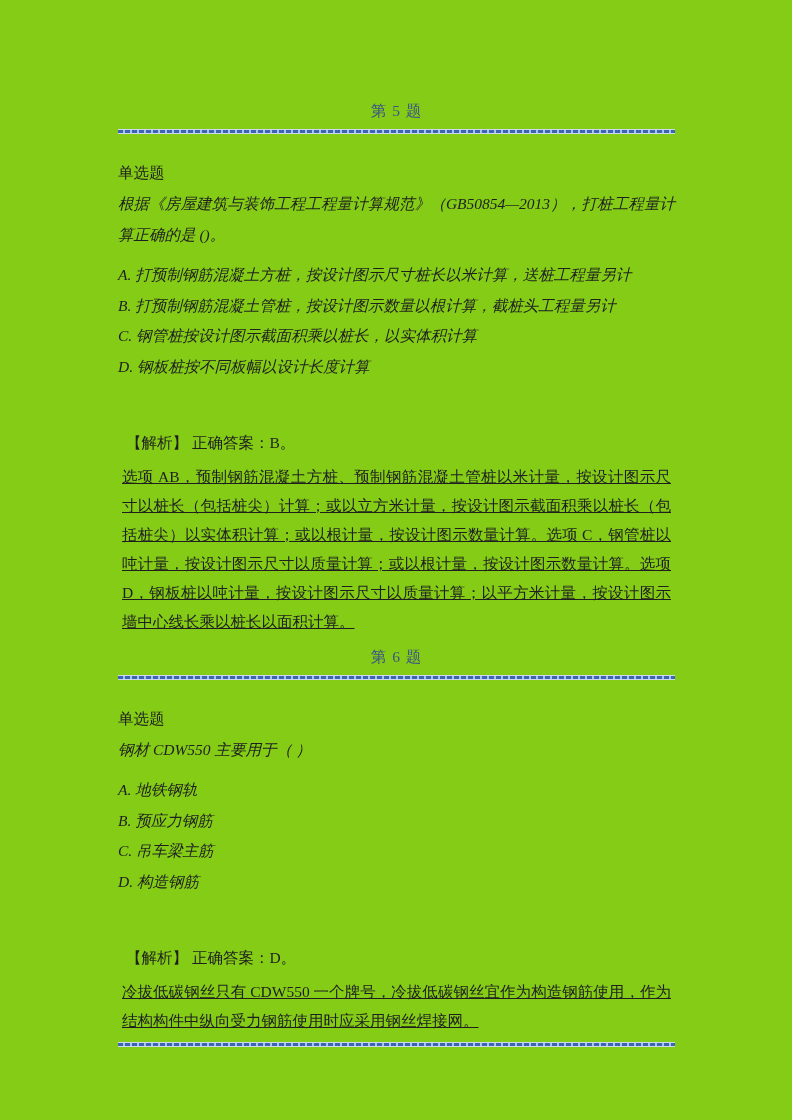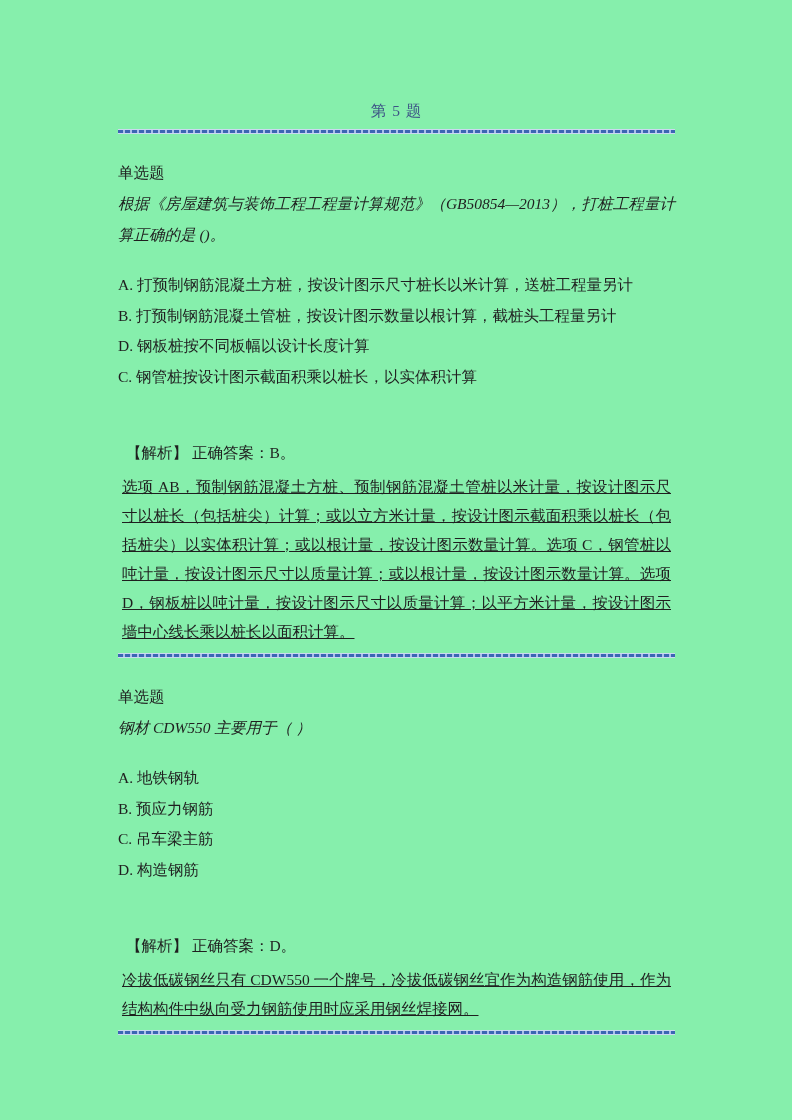--- a/index.html
+++ b/index.html
@@ -5,21 +5,21 @@
   html, body {
     margin: 0;
     padding: 0;
     background: #ffffff;
   }
   .page {
     position: relative;
     width: 792px;
     height: 1120px;
     margin: 0 auto;
-    background: #86efac;
+    background: #84cc16;
     box-sizing: border-box;
     padding: 100px 117px 0 118px;
     font-family: "Liberation Serif", "DejaVu Serif", serif;
     font-size: 15.5px;
     color: #1f1f1f;
     overflow: hidden;
   }
   .q-header {
     text-align: center;
     color: #3d5486;
@@ -40,21 +40,22 @@
     margin-top: 25px;
     line-height: 30px;
   }
   .q-stem {
     margin: 0;
     line-height: 31px;
     text-align: justify;
     font-style: italic;
   }
   .options {
-    margin-top: 20px;
+    margin-top: 10px;
+    font-style: italic;
   }
   .option {
     line-height: 30.5px;
   }
   .analysis-label {
     margin-top: 45px;
     line-height: 31px;
     margin-left: 8px;
   }
   .analysis-text {
@@ -70,28 +71,29 @@
 <div class="page">
 
   <section>
     <div class="q-header">第 5 题</div>
     <div class="rule"></div>
     <div class="q-type">单选题</div>
     <p class="q-stem">根据《房屋建筑与装饰工程工程量计算规范》（GB50854—2013），打桩工程量计算正确的是 ()。</p>
     <div class="options">
       <div class="option">A. 打预制钢筋混凝土方桩，按设计图示尺寸桩长以米计算，送桩工程量另计</div>
       <div class="option">B. 打预制钢筋混凝土管桩，按设计图示数量以根计算，截桩头工程量另计</div>
+      <div class="option">C. 钢管桩按设计图示截面积乘以桩长，以实体积计算</div>
       <div class="option">D. 钢板桩按不同板幅以设计长度计算</div>
-      <div class="option">C. 钢管桩按设计图示截面积乘以桩长，以实体积计算</div>
     </div>
     <div class="analysis-label">【解析】 正确答案：B。</div>
     <p class="analysis-text">选项 AB，预制钢筋混凝土方桩、预制钢筋混凝土管桩以米计量，按设计图示尺寸以桩长（包括桩尖）计算；或以立方米计量，按设计图示截面积乘以桩长（包括桩尖）以实体积计算；或以根计量，按设计图示数量计算。选项 C，钢管桩以吨计量，按设计图示尺寸以质量计算；或以根计量，按设计图示数量计算。选项 D，钢板桩以吨计量，按设计图示尺寸以质量计算；以平方米计量，按设计图示墙中心线长乘以桩长以面积计算。</p>
   </section>
 
   <section>
+    <div class="q-header spaced">第 6 题</div>
     <div class="rule"></div>
     <div class="q-type">单选题</div>
     <p class="q-stem">钢材 CDW550 主要用于（  ）</p>
     <div class="options">
       <div class="option">A. 地铁钢轨</div>
       <div class="option">B. 预应力钢筋</div>
       <div class="option">C. 吊车梁主筋</div>
       <div class="option">D. 构造钢筋</div>
     </div>
     <div class="analysis-label">【解析】 正确答案：D。</div>

